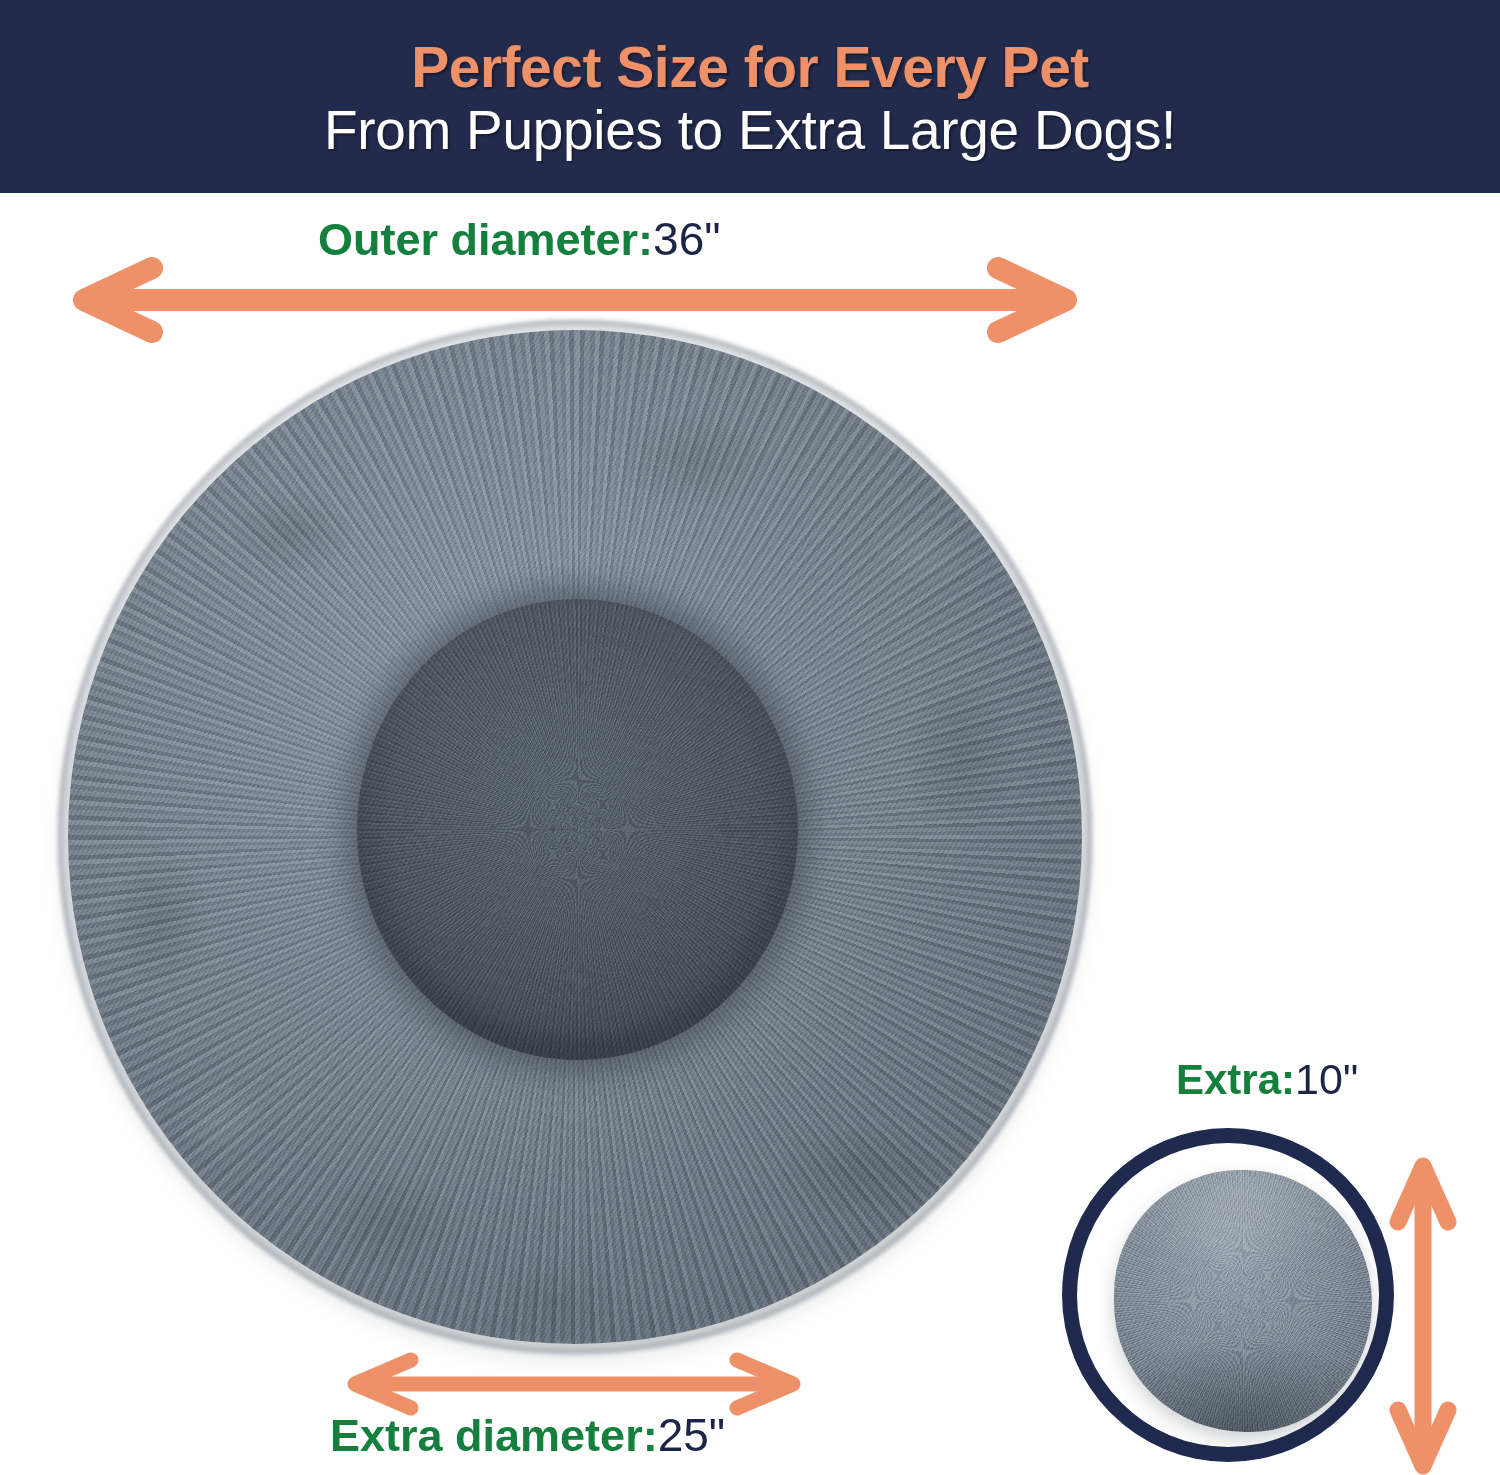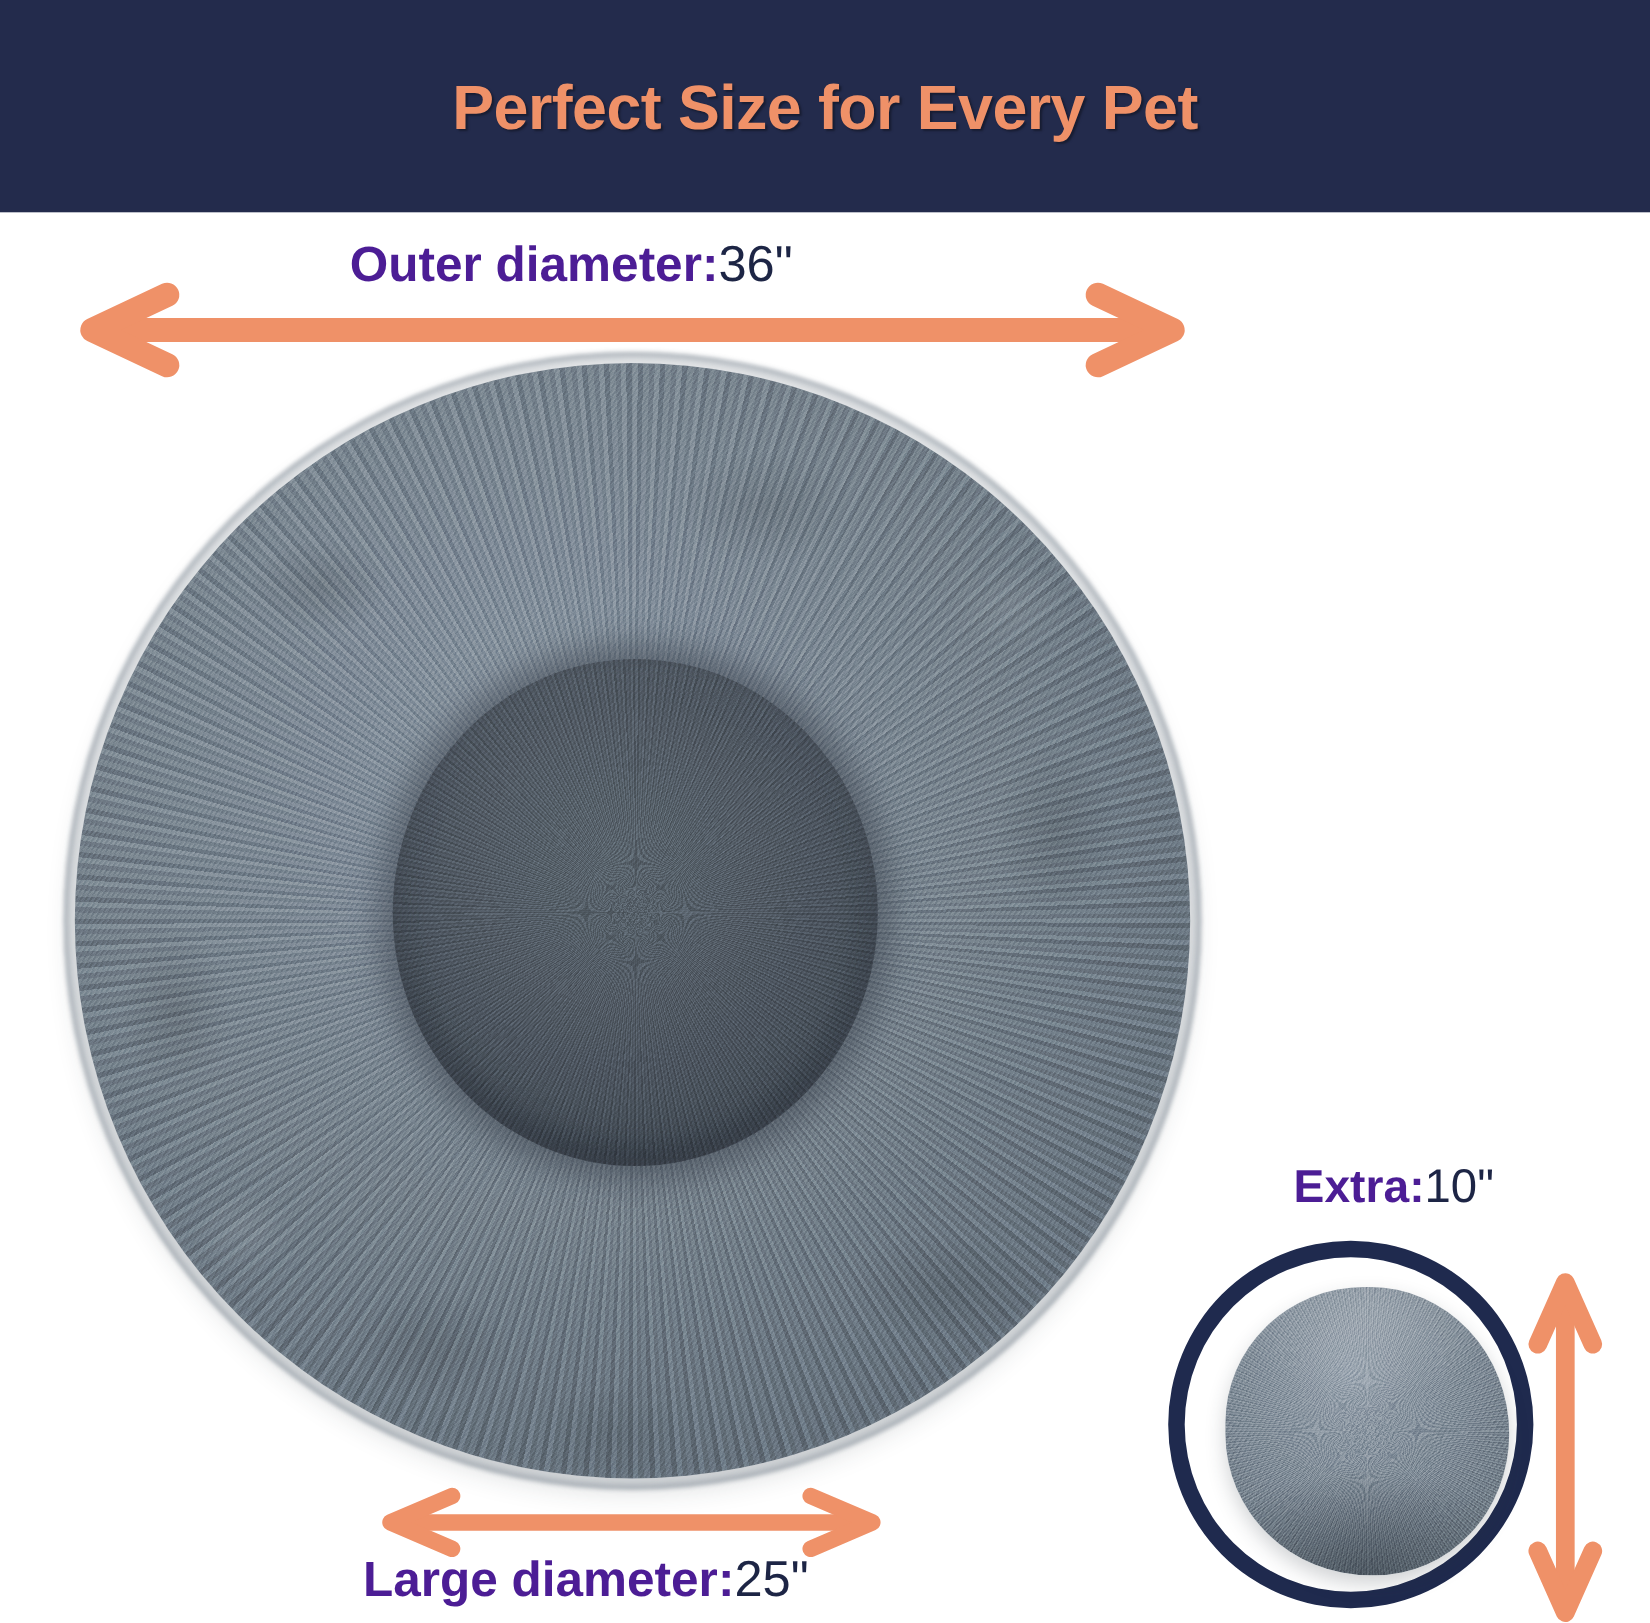--- a/index.html
+++ b/index.html
@@ -59,21 +59,21 @@
   }
 
   
   .dim-label {
     position: absolute;
     white-space: nowrap;
     font-weight: bold;
     line-height: 1;
   }
   .dim-label .term {
-    color: #4c1d95;
+    color: #15803d;
   }
   .dim-label .value {
     color: #1d2545;
     font-weight: normal;
   }
 
   #outer-label {
     left: 318px;
     top: 216px;
     font-size: 45px;
@@ -265,20 +265,21 @@
       radial-gradient(ellipse 80% 50% at 50% 100%, rgba(25,32,40,0.38), transparent 72%);
   }
 </style>
 </head>
 <body>
 
 <div class="canvas">
 
   <div class="banner">
     <div class="banner-title">Perfect Size for Every Pet</div>
+    <div class="banner-subtitle">From Puppies to Extra Large Dogs!</div>
   </div>
 
   <div class="dim-label" id="outer-label">
     <span class="term">Outer diameter:</span><span class="value">36"</span>
   </div>
 
   <svg class="arrow-svg" id="outer-arrow" viewBox="0 0 1014 76">
     <g stroke="#ef9168" stroke-width="22" stroke-linecap="round" stroke-linejoin="round" fill="none">
       <line x1="24" y1="38" x2="990" y2="38"></line>
       <polyline points="84,6 16,38 84,70"></polyline>
@@ -302,21 +303,21 @@
 
   <svg class="arrow-svg" id="inner-arrow" viewBox="0 0 458 56">
     <g stroke="#ef9168" stroke-width="15" stroke-linecap="round" stroke-linejoin="round" fill="none">
       <line x1="18" y1="28" x2="440" y2="28"></line>
       <polyline points="66,4 10,28 66,52"></polyline>
       <polyline points="392,4 448,28 392,52"></polyline>
     </g>
   </svg>
 
   <div class="dim-label" id="inner-label">
-    <span class="term">Large diameter:</span><span class="value">25"</span>
+    <span class="term">Extra diameter:</span><span class="value">25"</span>
   </div>
 
   <div class="dim-label" id="height-label">
     <span class="term">Extra:</span><span class="value">10"</span>
   </div>
 
   <div class="inset-wrap">
     <div class="inset-ring"></div>
     <div class="inset-bed">
       <div class="fur"></div>

